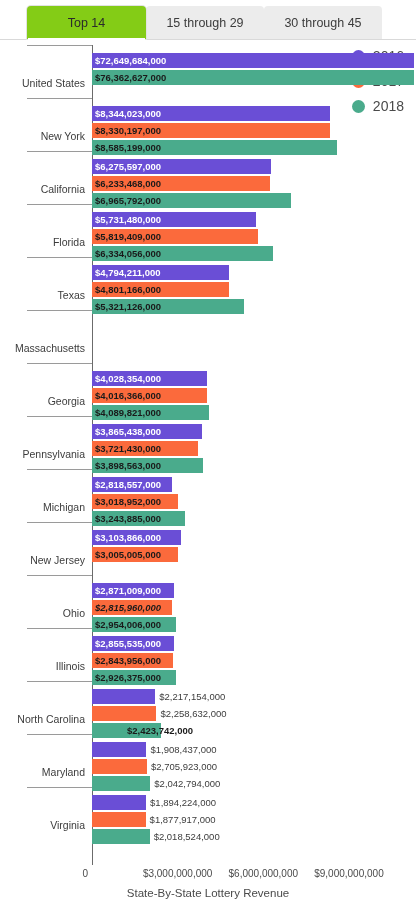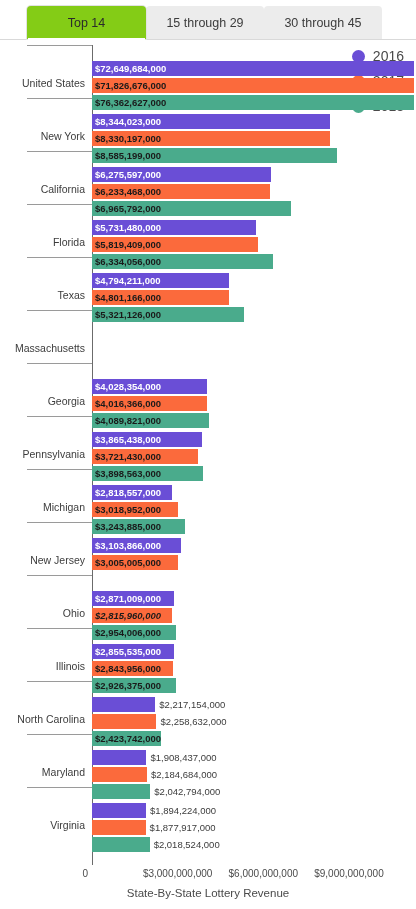--- a/index.html
+++ b/index.html
@@ -63,21 +63,21 @@
   .row { position:relative; height:53px; }
   .row-sep {
     position:absolute; left:27px; top:0; width:65px; height:1px; background:#9a9a9a;
   }
   .row-label {
     position:absolute; left:0; top:12px; width:88px; height:53px;
     display:flex; align-items:center; justify-content:flex-end;
     font-size:10.5px; color:#3c3c3c; padding-right:3px;
     text-align:right; line-height:1.1;
   }
-  .bars { position:absolute; left:92px; top:16px; right:0; }
+  .bars { position:absolute; left:92px; top:8px; right:0; }
   .bar-wrap { position:relative; height:15px; margin-bottom:2px; }
   .bar {
     position:absolute; left:0; top:0; height:15px;
   }
   .bar-val {
     position:absolute; top:0; height:15px; line-height:15px;
     font-size:9.5px; font-weight:bold; white-space:nowrap;
   }
   .bar-val.inside { left:3px; }
   .bar-val.outside { font-weight:normal; color:#3c3c3c; }
@@ -125,24 +125,20 @@
     <div class="rows" id="rows">
         <div class="row">
           <div class="row-sep"></div>
           <div class="row-label">United States</div>
           <div class="bars">
             <div class="bar-wrap">
               <div class="bar" style="width: 322px; background: rgb(106, 78, 214);"></div>
               <div class="bar-val inside" style="color: rgb(255, 255, 255);">$72,649,684,000</div>
             </div>
             <div class="bar-wrap">
-              <div class="bar" style="width: 322px; background: rgb(251, 106, 60);"></div>
-              <div class="bar-val inside" style="color: rgb(26, 26, 26);">$71,826,676,000</div>
-            </div>
-            <div class="bar-wrap">
               <div class="bar" style="width: 322px; background: rgb(74, 171, 140);"></div>
               <div class="bar-val inside" style="color: rgb(26, 26, 26);">$76,362,627,000</div>
             </div>
           </div>
         </div>
         <div class="row">
           <div class="row-sep"></div>
           <div class="row-label">New York</div>
           <div class="bars">
             <div class="bar-wrap">
@@ -328,35 +324,35 @@
             <div class="bar-wrap">
               <div class="bar" style="width: 63.2997px; background: rgb(106, 78, 214);"></div>
               <div class="bar-val outside" style="left: 67.2997px; color: rgb(60, 60, 60);">$2,217,154,000</div>
             </div>
             <div class="bar-wrap">
               <div class="bar" style="width: 64.4839px; background: rgb(251, 106, 60);"></div>
               <div class="bar-val outside" style="left: 68.4839px; color: rgb(60, 60, 60);">$2,258,632,000</div>
             </div>
             <div class="bar-wrap">
               <div class="bar" style="width: 69.1978px; background: rgb(74, 171, 140);"></div>
-              <div class="bar-val inside" style="color: rgb(26, 26, 26);">$2,423,742,000</div>
+              <div class="bar-val inside" style="color: rgb(26, 26, 26); margin-left: 32px;">$2,423,742,000</div>
             </div>
           </div>
         </div>
         <div class="row">
           <div class="row-sep"></div>
           <div class="row-label">Maryland</div>
           <div class="bars">
             <div class="bar-wrap">
               <div class="bar" style="width: 54.4859px; background: rgb(106, 78, 214);"></div>
               <div class="bar-val outside" style="left: 58.4859px; color: rgb(60, 60, 60);">$1,908,437,000</div>
             </div>
             <div class="bar-wrap">
               <div class="bar" style="width: 55.0459px; background: rgb(251, 106, 60);"></div>
-              <div class="bar-val outside" style="left: 59.0459px; color: rgb(60, 60, 60);">$2,184,684,000</div>
+              <div class="bar-val outside" style="left: 59.0459px; color: rgb(60, 60, 60);">$2,705,923,000</div>
             </div>
             <div class="bar-wrap">
               <div class="bar" style="width: 58.3218px; background: rgb(74, 171, 140);"></div>
               <div class="bar-val outside" style="left: 62.3218px; color: rgb(60, 60, 60);">$2,042,794,000</div>
             </div>
           </div>
         </div>
         <div class="row">
           <div class="row-sep"></div>
           <div class="row-label">Virginia</div>

